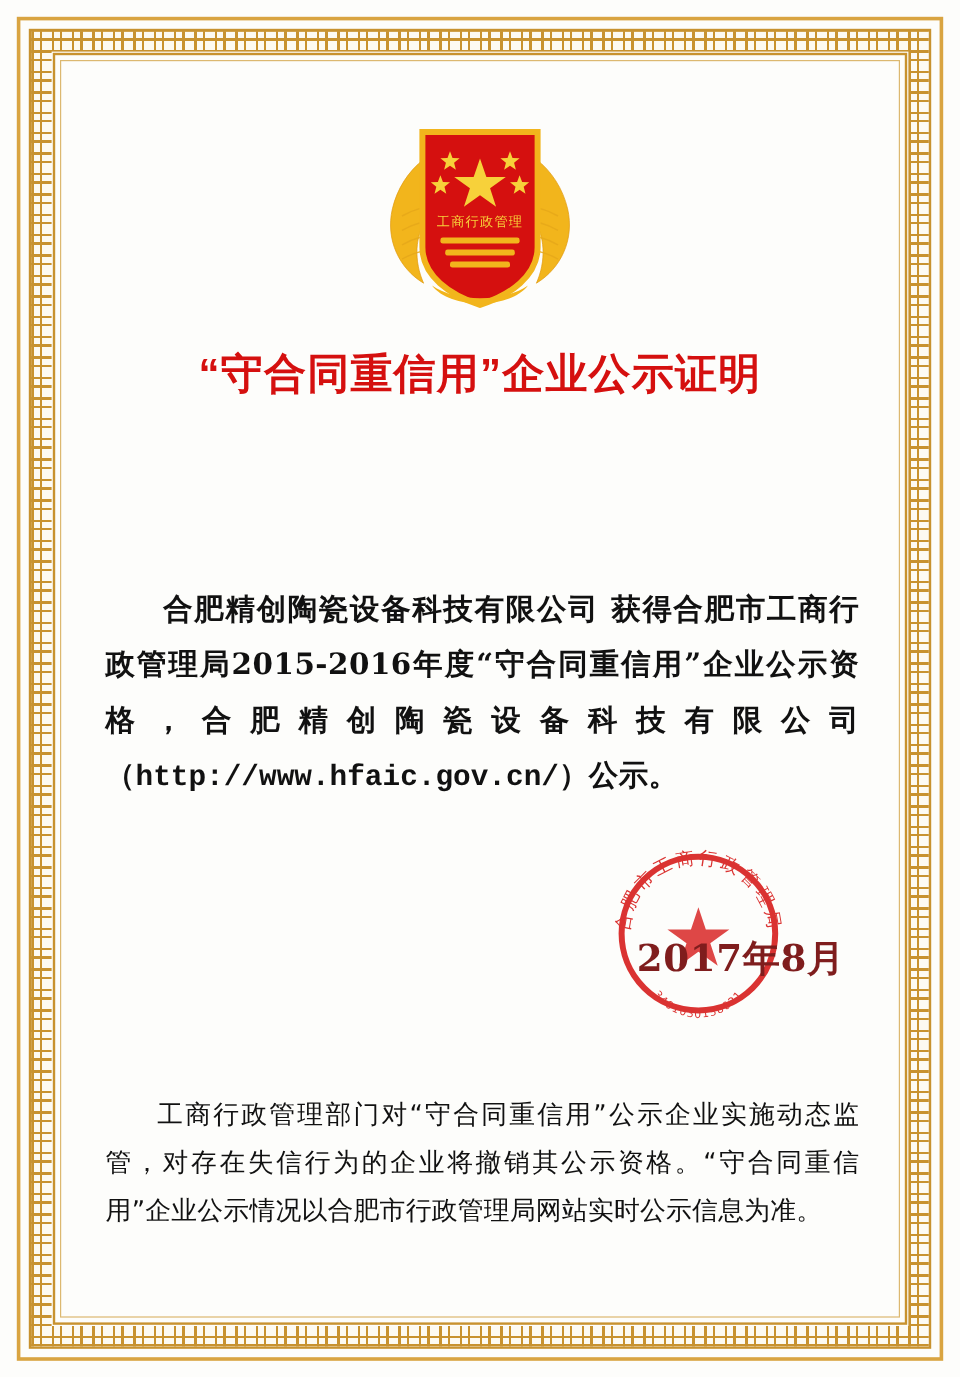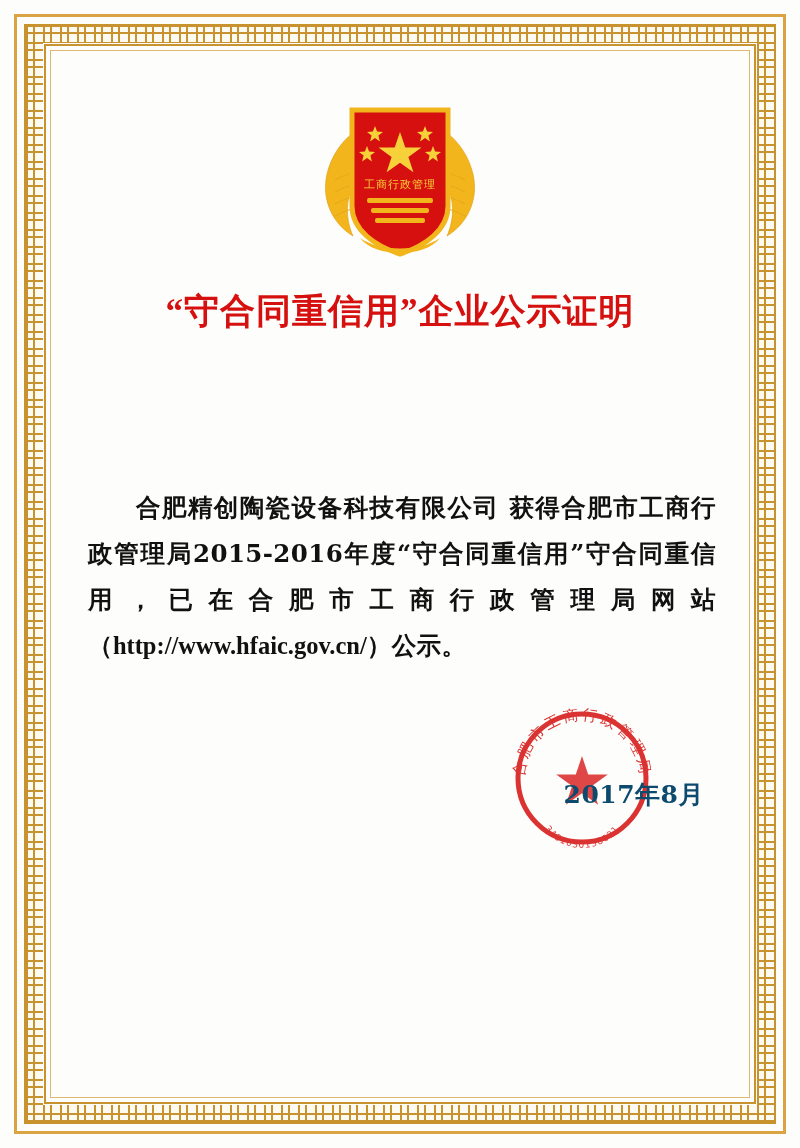--- a/index.html
+++ b/index.html
@@ -97,21 +97,21 @@
   }
   .emblem svg { display: block; }
 
   
   .title {
     position: absolute;
     left: 0; right: 0;
     top: 228px;
     text-align: center;
     color: #d5100f;
-    font-family: Liberation Serif, serif;
+    font-family: Liberation Sans, sans-serif;
     font-weight: bold;
     font-size: 35px;
     letter-spacing: 1px;
     white-space: nowrap;
   }
   .serial {
     position: absolute;
     left: 0; right: 0;
     top: 300px;
     text-align: center;
@@ -136,33 +136,33 @@
     line-height: 46px;
     text-align: justify;
     text-align-last: left;
     text-indent: 48px;
     letter-spacing: 0.4px;
   }
   .company-name {
     text-underline-offset: 5px;
   }
   .url {
-    font-family: Liberation Serif, serif;
+    font-family: Liberation Mono, monospace;
     letter-spacing: 0px;
   }
 
   
   .date {
     position: absolute;
     right: 36px;
     top: 718px;
     font-family: "DejaVu Serif", serif;
     font-weight: bold;
-    font-size: 25px;
-    color: #0c4a6e;
+    font-size: 31px;
+    color: #7f1d1d;
     letter-spacing: 0.5px;
   }
   .seal {
     position: absolute;
     right: 78px;
     top: 638px;
     width: 160px;
     height: 160px;
     opacity: 0.85;
   }
@@ -242,21 +242,21 @@
         </svg>
       </div>
     </div>
 
     <div class="title">“守合同重信用”企业公示证明</div>
 
 
     <div class="body-block">
       <p class="body-text">
         <span class="company-name">合肥精创陶瓷设备科技有限公司</span>
-        <span>获得合肥市工商行政管理局2015-2016年度“守合同重信用”守合同重信用，已在合肥市工商行政管理局网站（</span><span class="url">http://www.hfaic.gov.cn/</span><span>）公示。</span>
+        <span>获得合肥市工商行政管理局2015-2016年度“守合同重信用”企业公示资格，合肥精创陶瓷设备科技有限公司（</span><span class="url">http://www.hfaic.gov.cn/</span><span>）公示。</span>
       </p>
     </div>
 
     <div class="seal">
       <svg viewBox="0 0 160 160" width="160" height="160" aria-hidden="true">
         <defs>
           <path id="sealArcTop" d="M 22 80 A 58 58 0 1 1 138 80"></path>
           <path id="sealArcBottom" d="M 34 104 A 46 46 0 0 0 126 104"></path>
         </defs>
         <circle cx="80" cy="80" r="64" fill="none" stroke="#d5100f" stroke-width="5"></circle>
@@ -266,15 +266,18 @@
           <textPath href="#sealArcTop" startOffset="50%" text-anchor="middle">合肥市工商行政管理局</textPath>
         </text>
         <text font-family="'DejaVu Sans',sans-serif" font-size="9" fill="#d5100f" letter-spacing="1">
           <textPath href="#sealArcBottom" startOffset="50%" text-anchor="middle">3401030138021</textPath>
         </text>
       </svg>
     </div>
 
     <div class="date">2017年8月</div>
 
+    <div class="footer-block">
+      <p class="footer-text">工商行政管理部门对“守合同重信用”公示企业实施动态监管，对存在失信行为的企业将撤销其公示资格。“守合同重信用”企业公示情况以合肥市行政管理局网站实时公示信息为准。</p>
+    </div>
 
   </div>
 </div>
 
 </body></html>

